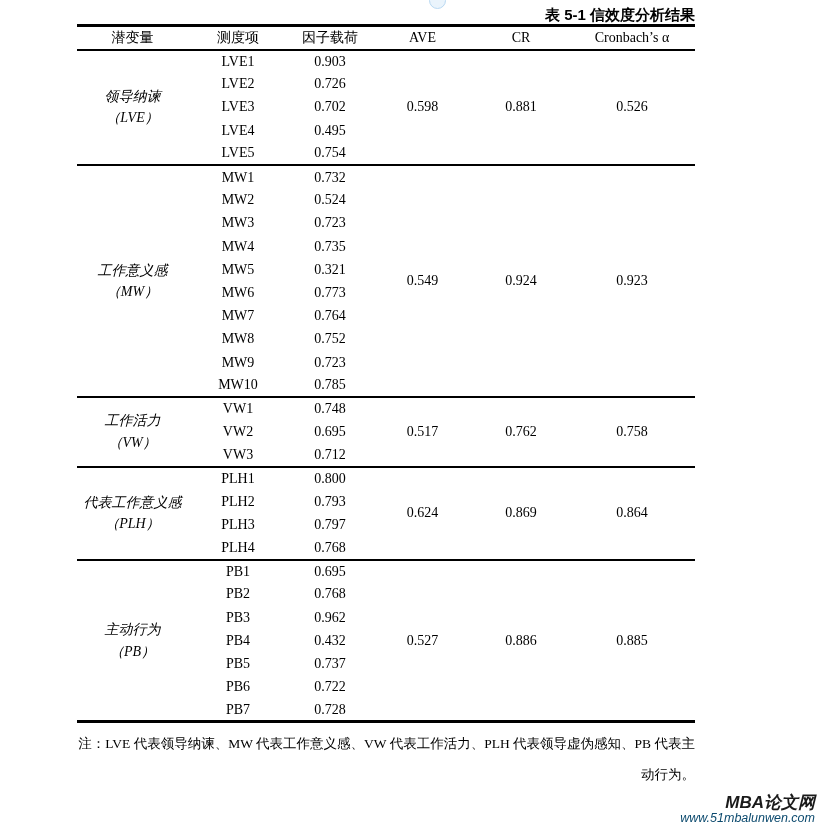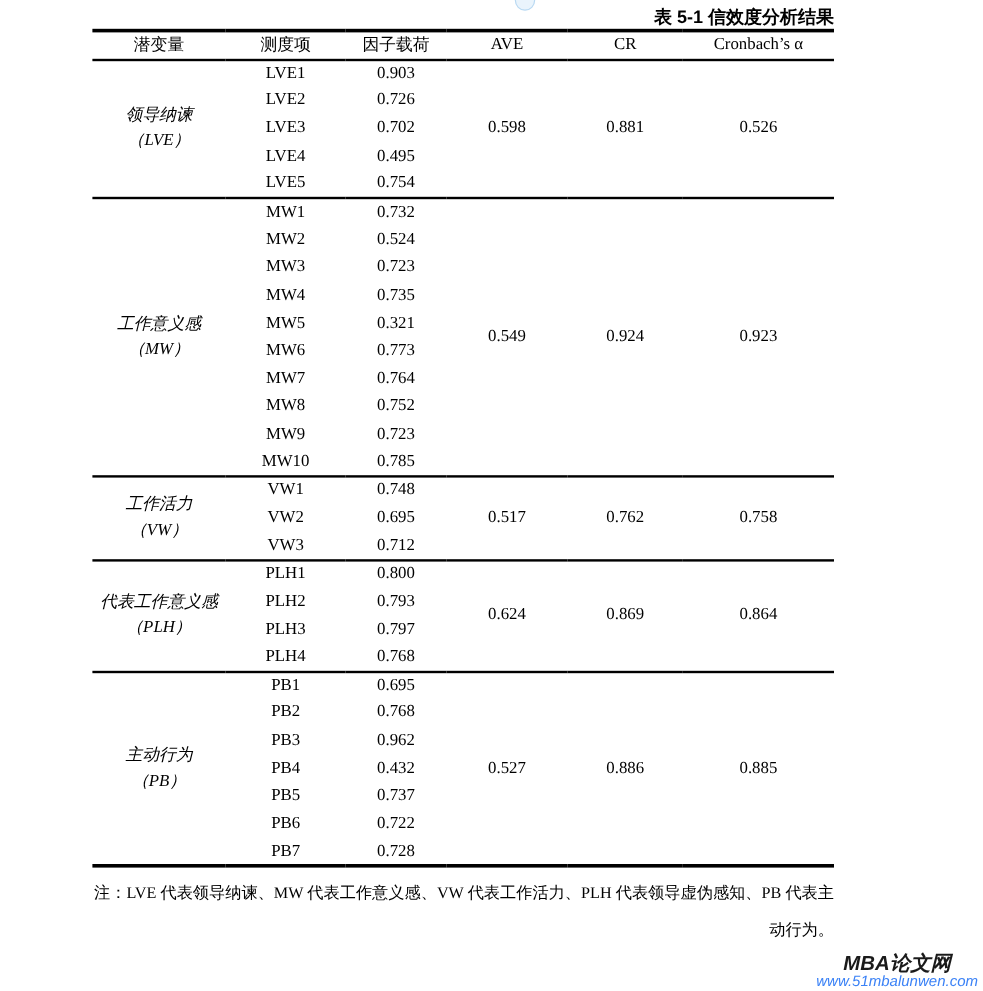--- a/index.html
+++ b/index.html
@@ -39,25 +39,25 @@
   tbody.sec-pb tr  { height:28.2px; }
   td.bb { border-bottom:2px solid #000; }
   td.latent { line-height:1.55; white-space:normal;font-style:italic; }
   .note {
     margin:5px 0 0 0; width:618px;
     font-size:13.5px; line-height:31px;
     text-align:right;
   }
   .watermark {
     position:absolute; right:4px; bottom:1px;
-    text-align:center; font-style:italic;
+    text-align:right; font-style:italic;
     font-family:"Liberation Sans","DejaVu Sans",sans-serif;
   }
   .wm-brand { font-weight:bold; font-size:17px; line-height:18px; color:#1a1a1a; }
-  .wm-url   { font-size:12.5px; line-height:13px; color:#3b82f6; }
+  .wm-url   { font-size:12.5px; line-height:13px; color:#0c4a6e; }
 </style>
 </head>
 <body>
 
 <div class="page">
   <div class="artifact"></div>
   <div class="content">
     <div class="title">表 5-1 信效度分析结果</div>
 
     <table class="rel">

